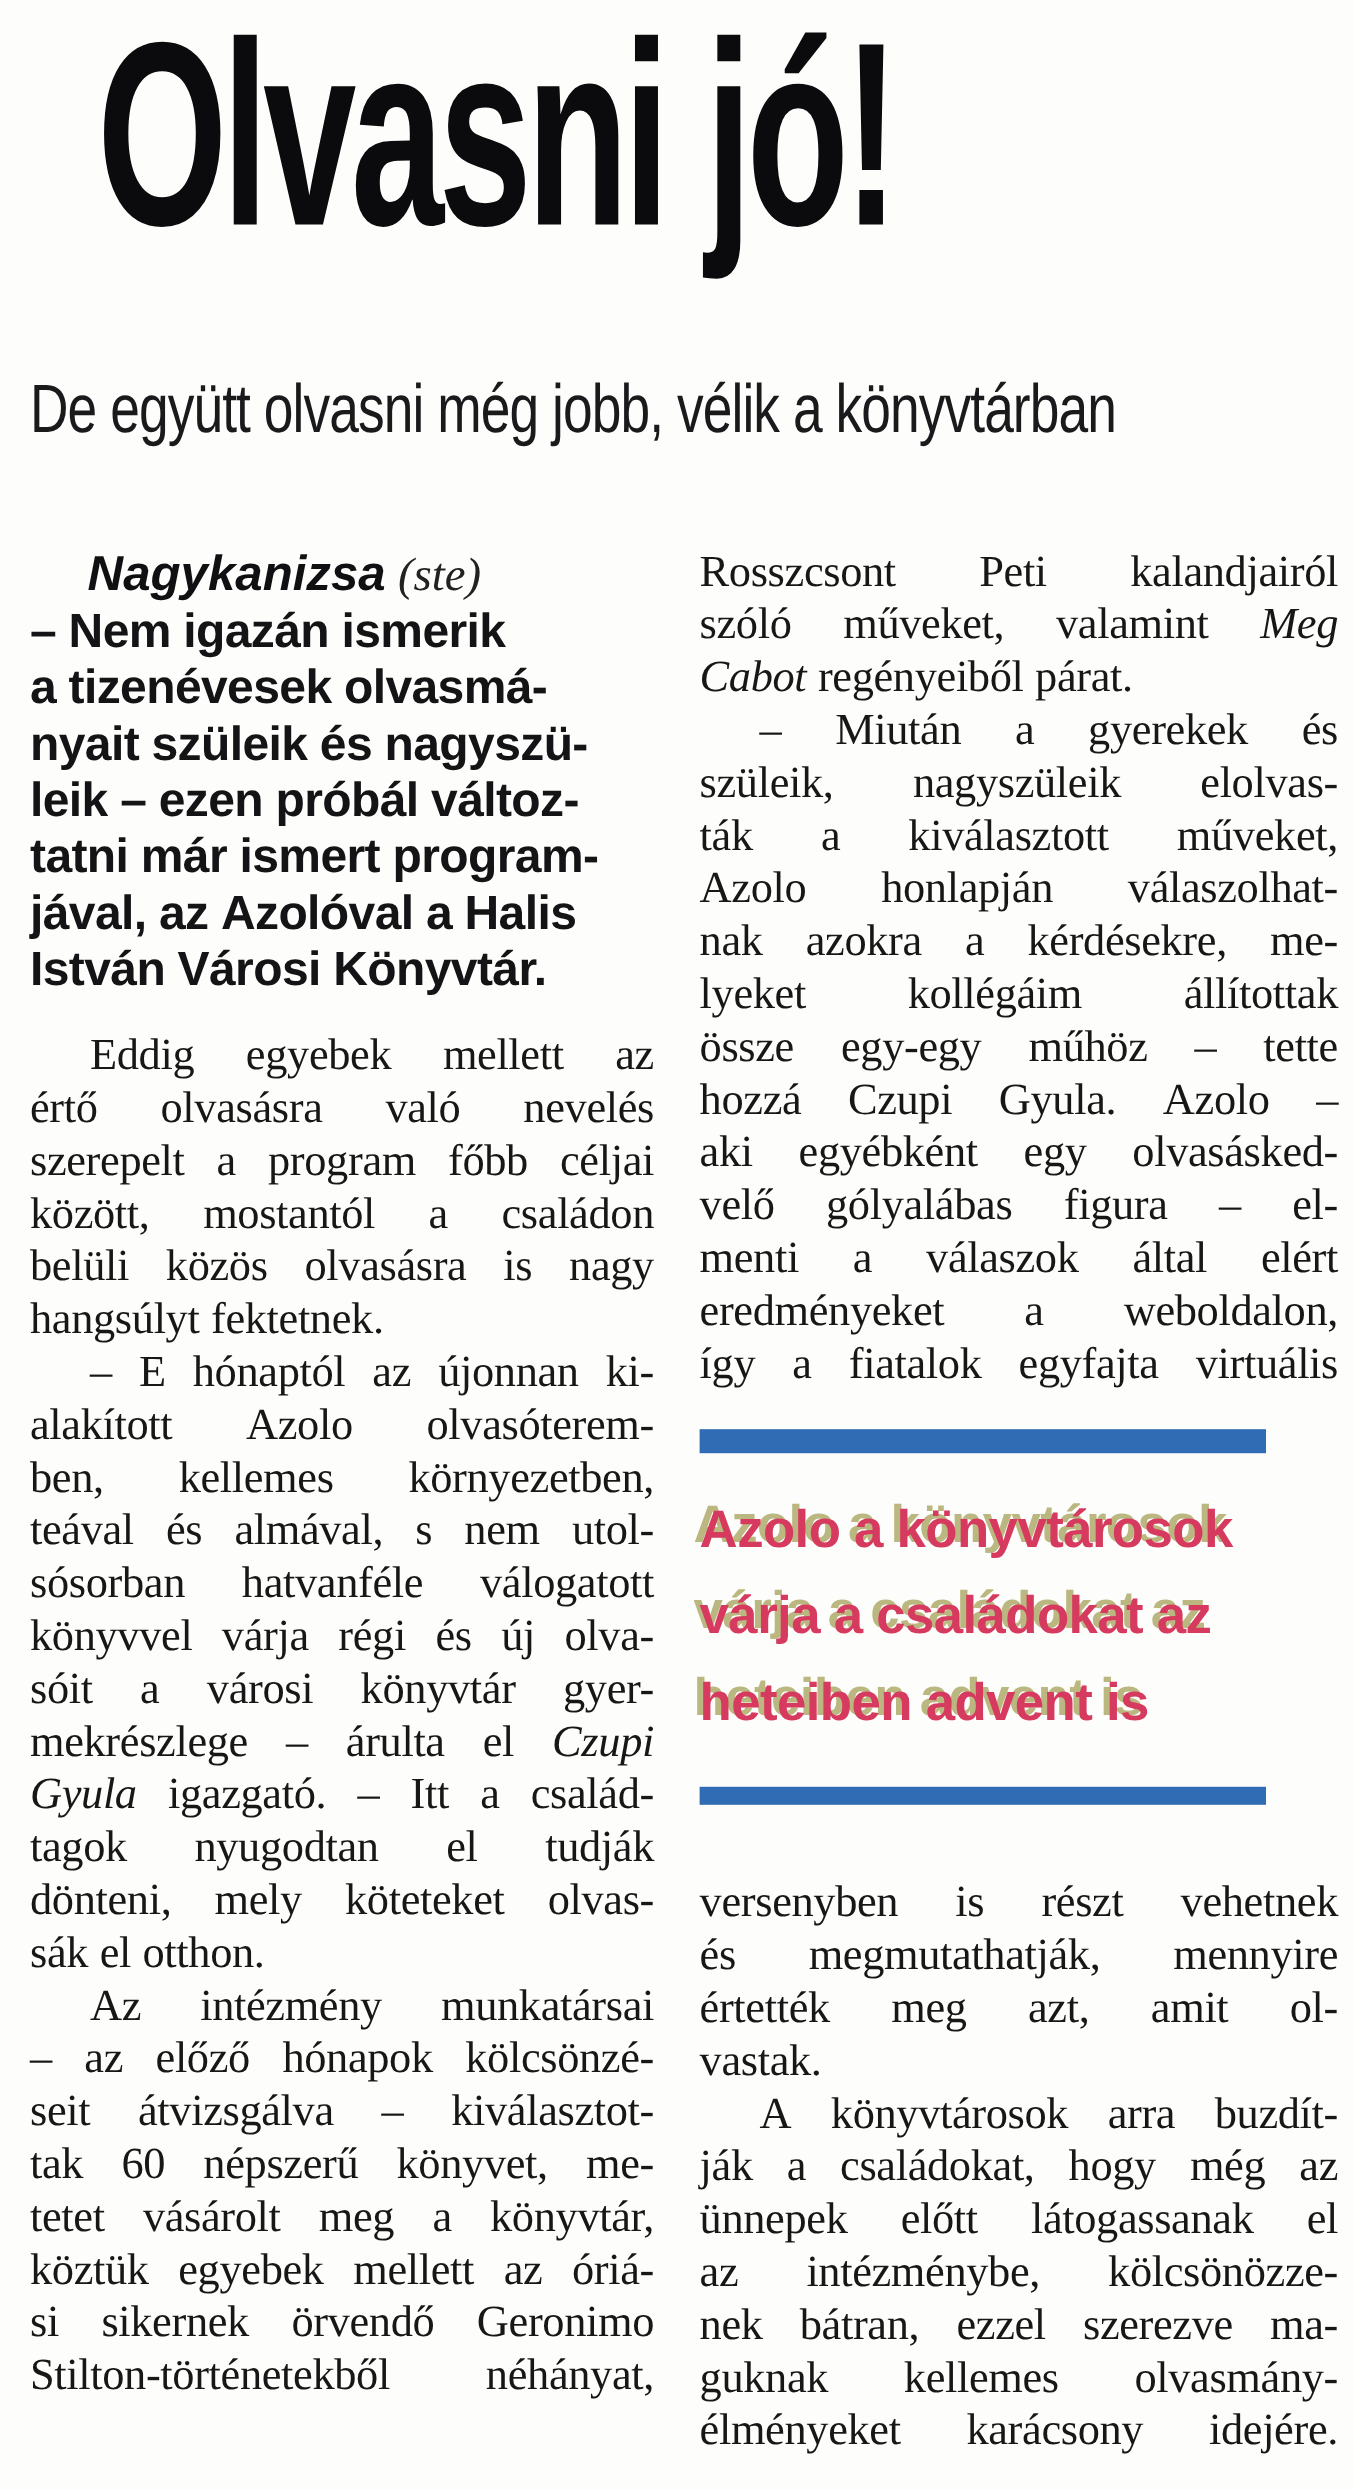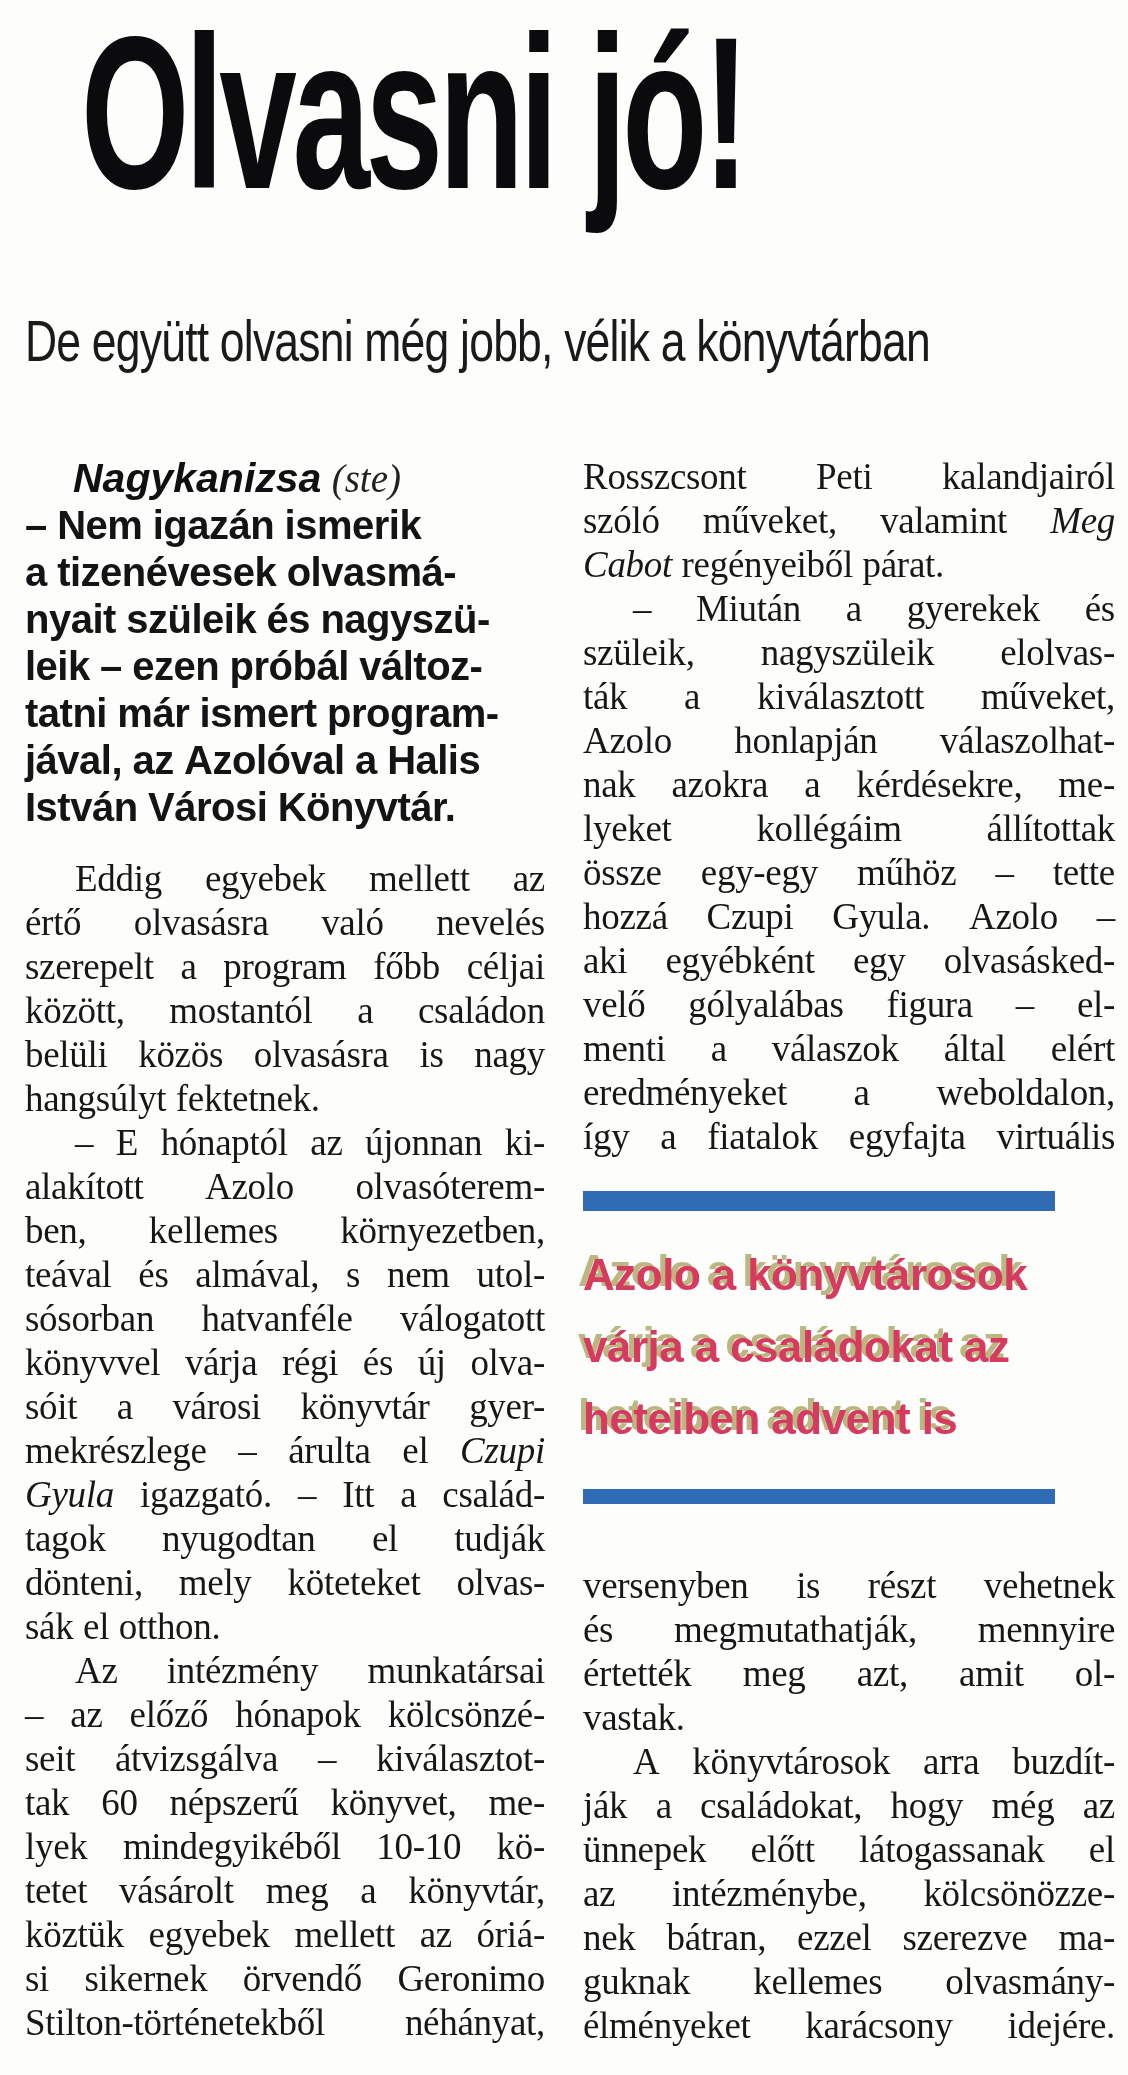--- a/index.html
+++ b/index.html
@@ -268,26 +268,20 @@
               <span>átvizsgálva</span>
               <span>–</span>
               <span>kiválasztot-</span>
             </div>
             <div class="line just">
               <span>tak</span>
               <span>60</span>
               <span>népszerű</span>
               <span>könyvet,</span>
               <span>me-</span>
-            </div>
-            <div class="line just">
-              <span>lyek</span>
-              <span>mindegyikéből</span>
-              <span>10-10</span>
-              <span>kö-</span>
             </div>
             <div class="line just">
               <span>tetet</span>
               <span>vásárolt</span>
               <span>meg</span>
               <span>a</span>
               <span>könyvtár,</span>
             </div>
             <div class="line just">
               <span>köztük</span>

